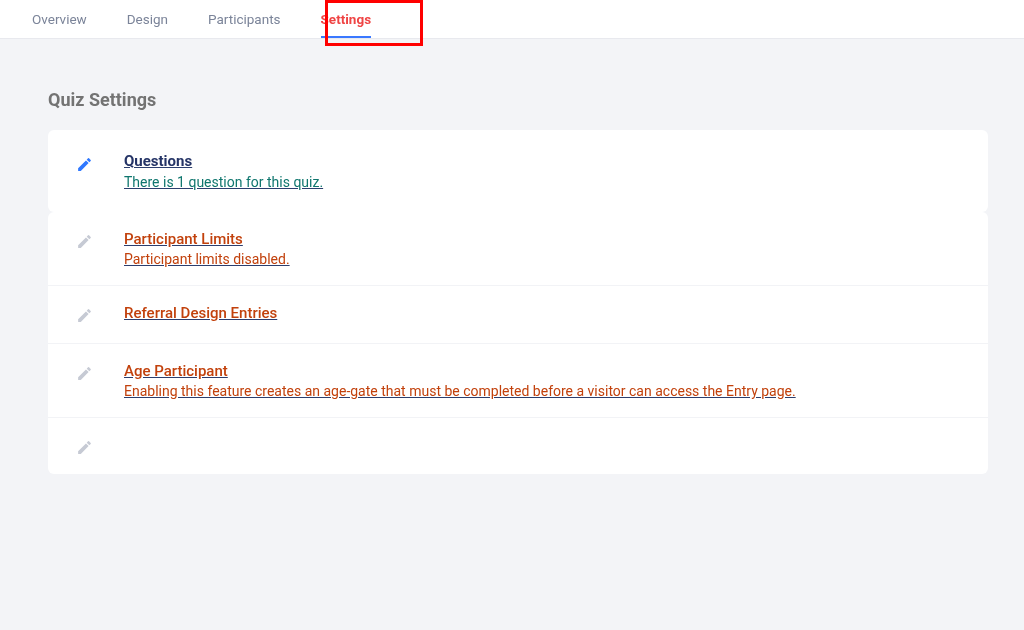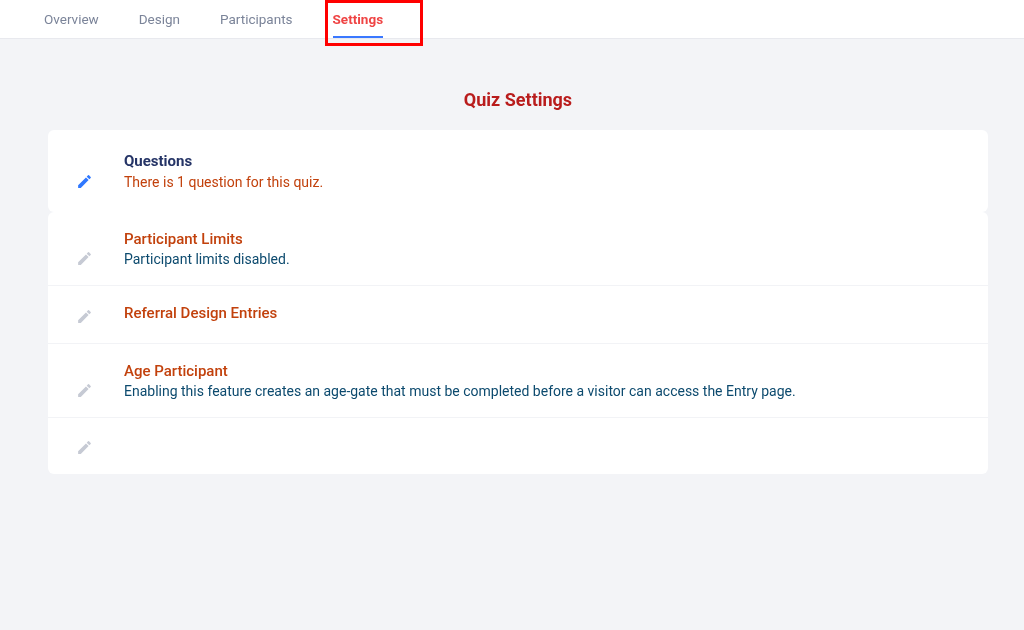--- a/index.html
+++ b/index.html
@@ -8,21 +8,21 @@
       background: #f3f4f7;
       color: #2c3e6e;
       width: 1024px;
       height: 630px;
       overflow: hidden;
     }
     .tabs-bar {
       background: #ffffff;
       display: flex;
       align-items: center;
-      padding: 0 24px;
+      padding: 0 12px;
       height: 39px;
       border-bottom: 1px solid #e8e9ee;
     }
     .tab {
       padding: 10px 20px 10px 20px;
       font-size: 13.5px;
       color: #7b8499;
       cursor: pointer;
       position: relative;
       top: 0;
@@ -45,36 +45,36 @@
       border: 3px solid #ff0000;
       pointer-events: none;
       z-index: 10;
     }
     .content {
       padding: 30px 36px 0 48px;
     }
     .section-title {
       font-size: 18px;
       font-weight: 700;
-      color: #b91c1c;
+      color: #737373;
       margin-bottom: 20px;
       margin-top: 20px;
-      text-align: center;
     }
     .card {
       background: #ffffff;
       border-radius: 6px;
       padding: 0;
     }
     .card-row {
       display: flex;
-      align-items: flex-end;
+      align-items: flex-start;
       padding: 22px 28px;
       border-bottom: 1px solid #f2f3f6;
       cursor: pointer;
+      text-decoration: underline;
     }
     .card-row:last-child {
       border-bottom: none;
     }
     .card-row .icon {
       flex: 0 0 48px;
       display: flex;
       align-items: center;
       justify-content: flex-start;
       padding-top: 4px;
@@ -87,35 +87,35 @@
       flex: 1;
     }
     .card-row .title {
       font-size: 15px;
       font-weight: 700;
       color: #253466;
       margin-bottom: 4px;
     }
     .card-row .desc {
       font-size: 14px;
-      color: #c2410c;
+      color: #0f766e;
     }
     .restrictions .card-row {
       padding: 18px 28px;
     }
     .restrictions .card-row .icon {
       padding-top: 3px;
     }
     .restrictions .card-row .title {
       font-weight: 500;
       color: #c2410c;
       margin-bottom: 3px;
     }
     .restrictions .card-row .desc {
-      color: #0c4a6e;
+      color: #c2410c;
     }
   </style>
 </head>
 <body>
 
 <div class="tabs-bar">
   <div class="tab">Overview</div>
   <div class="tab">Design</div>
   <div class="tab">Participants</div>
   <div class="tab active">Settings</div>

